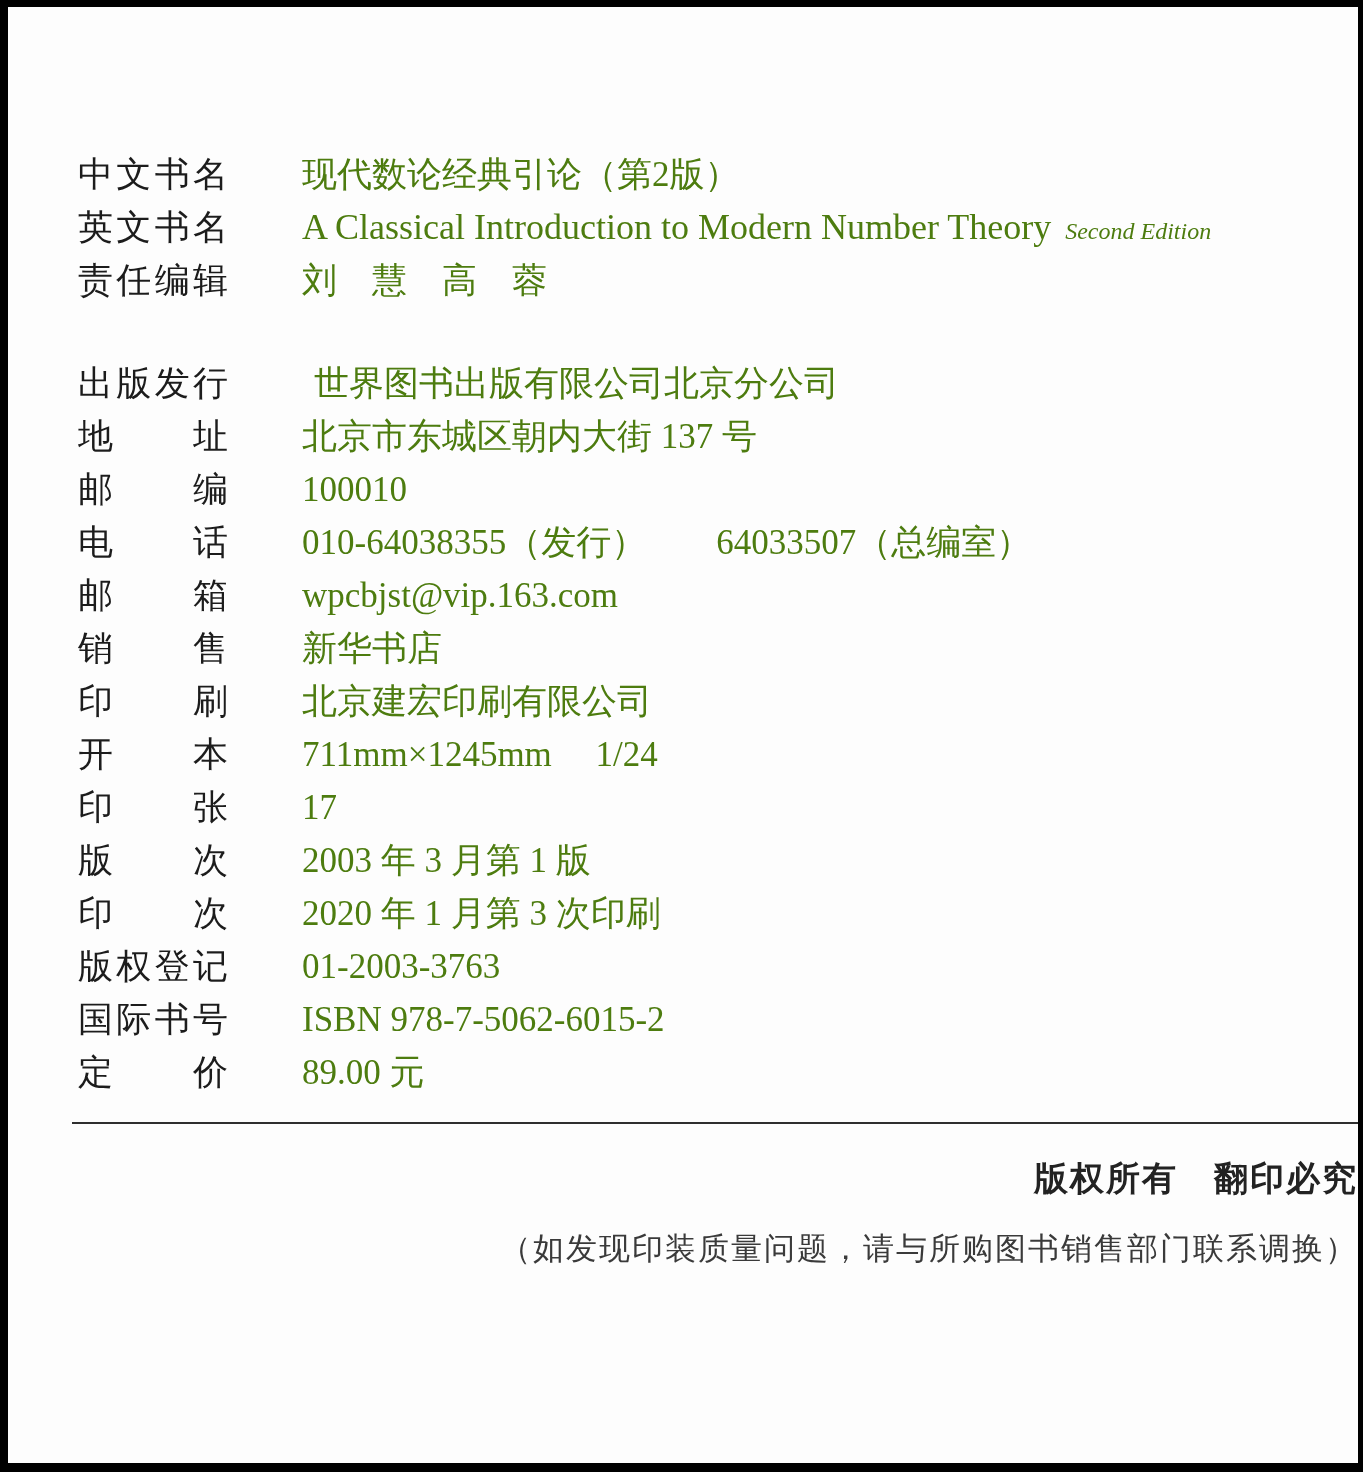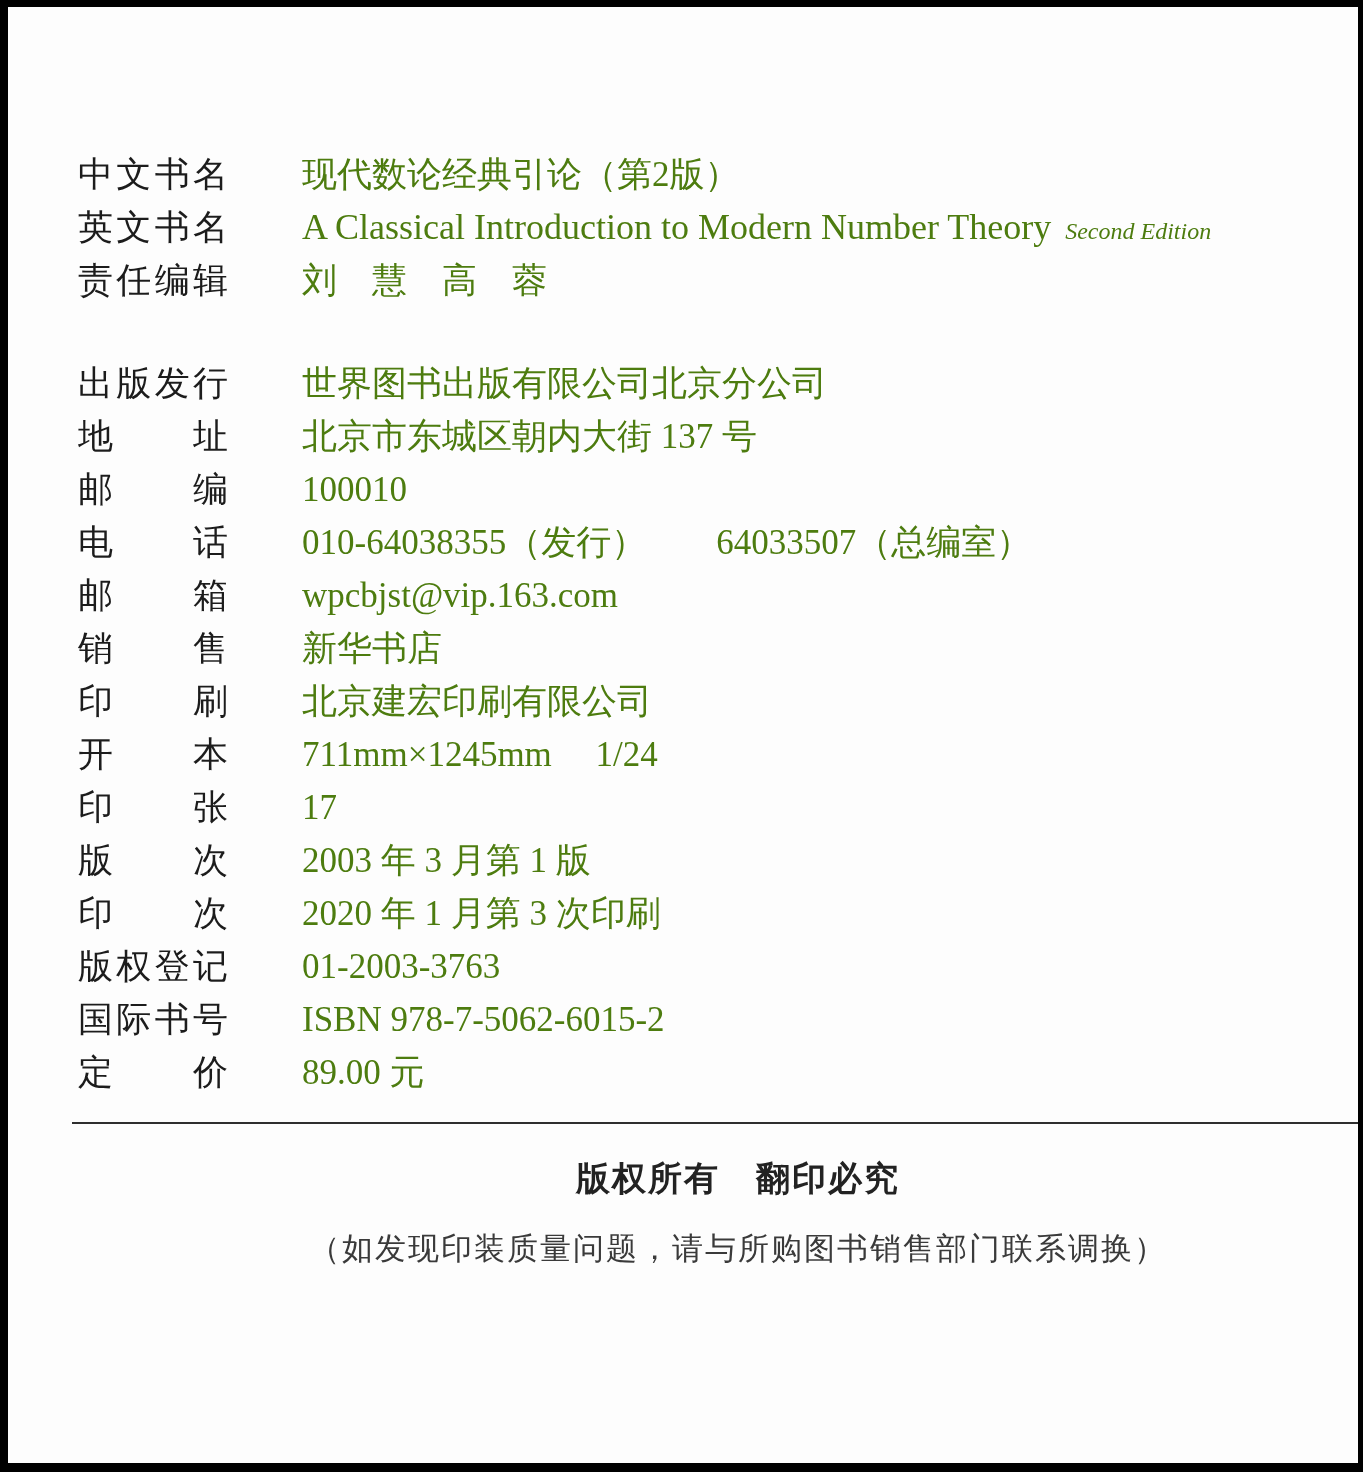--- a/index.html
+++ b/index.html
@@ -25,20 +25,21 @@
   }
   .row {
     display: flex;
     align-items: baseline;
     height: 53px;
     line-height: 53px;
     white-space: nowrap;
   }
   .row.gap-above {
     margin-top: 50px;
+    gap: 12px;
   }
   .label {
     width: 150px;
     flex: 0 0 150px;
     margin-right: 38px;
     font-family: "Liberation Sans", "DejaVu Sans", sans-serif;
     font-weight: 400;
     font-size: 35px;
     color: #1c1c1c;
     text-align: justify;
@@ -61,21 +62,21 @@
     margin-left: 14px;
     font-size: 24px;
   }
   .rule {
     border: none;
     border-top: 2px solid #2e2e2e;
     margin: 24px 0 0 64px;
   }
   .footer-area {
     margin-left: 110px;
-    text-align: center;
+    text-align: right;
   }
   .copyright-notice {
     margin-top: 32px;
     font-family: "Liberation Sans", "DejaVu Sans", sans-serif;
     font-weight: 700;
     font-size: 34px;
     color: #222;
     letter-spacing: 2px;
   }
   .quality-note {

